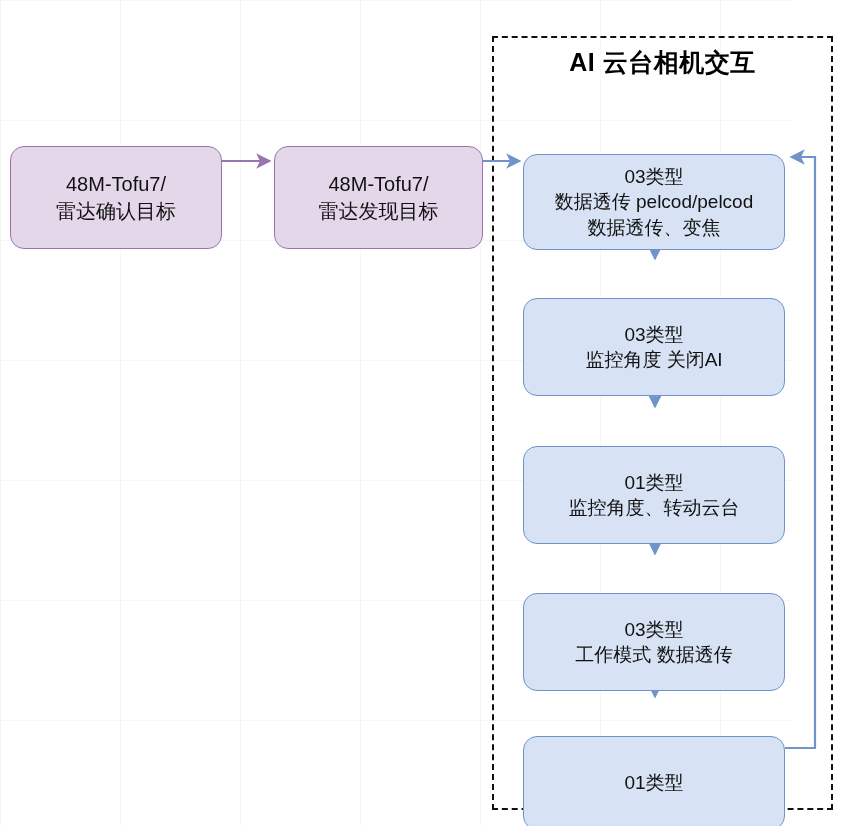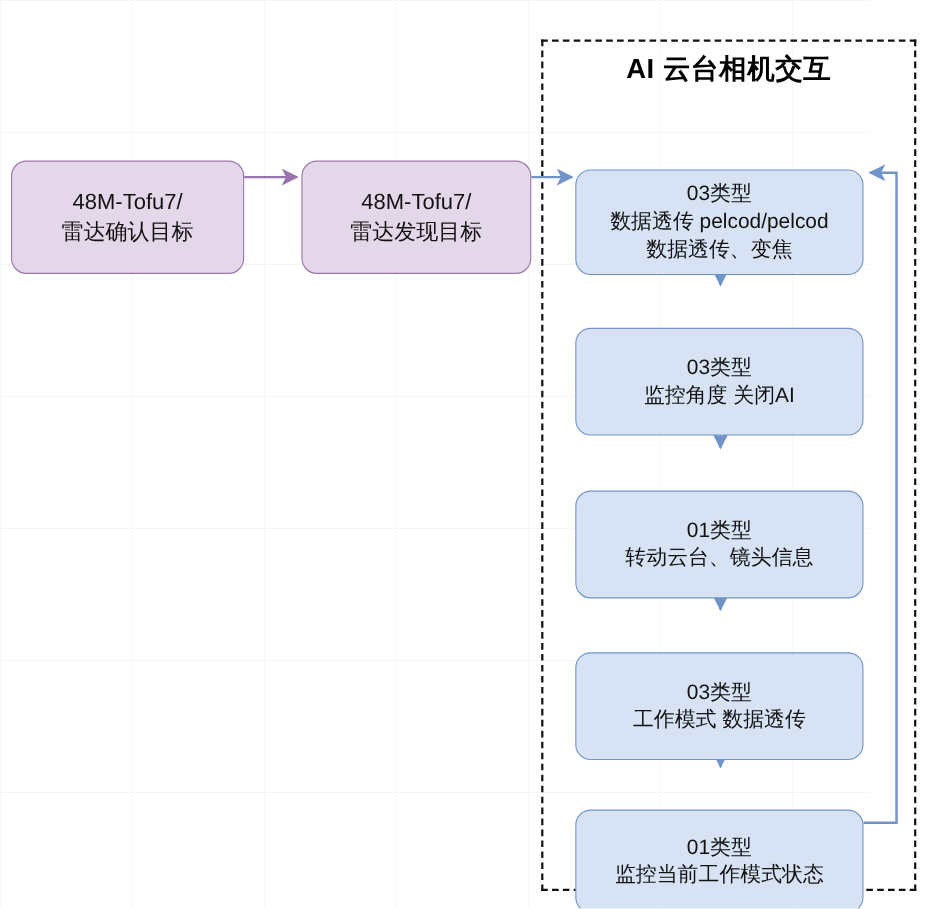--- a/index.html
+++ b/index.html
@@ -131,26 +131,25 @@
     <span class="line">数据透传、变焦</span>
   </div>
 
   <div class="node blue" style="left:523px; top:262px; width:262px; height:98px;">
     <span class="line">03类型</span>
     <span class="line">监控角度 关闭AI</span>
   </div>
 
   <div class="node blue" style="left:523px; top:410px; width:262px; height:98px;">
     <span class="line">01类型</span>
-    <span class="line">转动云台、镜头信息</span>
+    <span class="line">监控角度、转动云台</span>
   </div>
 
   <div class="node blue" style="left:523px; top:557px; width:262px; height:98px;">
     <span class="line">03类型</span>
     <span class="line">工作模式 数据透传</span>
   </div>
 
   <div class="node blue" style="left:523px; top:700px; width:262px; height:94px;">
     <span class="line">01类型</span>
-    <span class="line">监控当前工作模式状态</span>
   </div>
 
 </div>
 
 </body></html>

